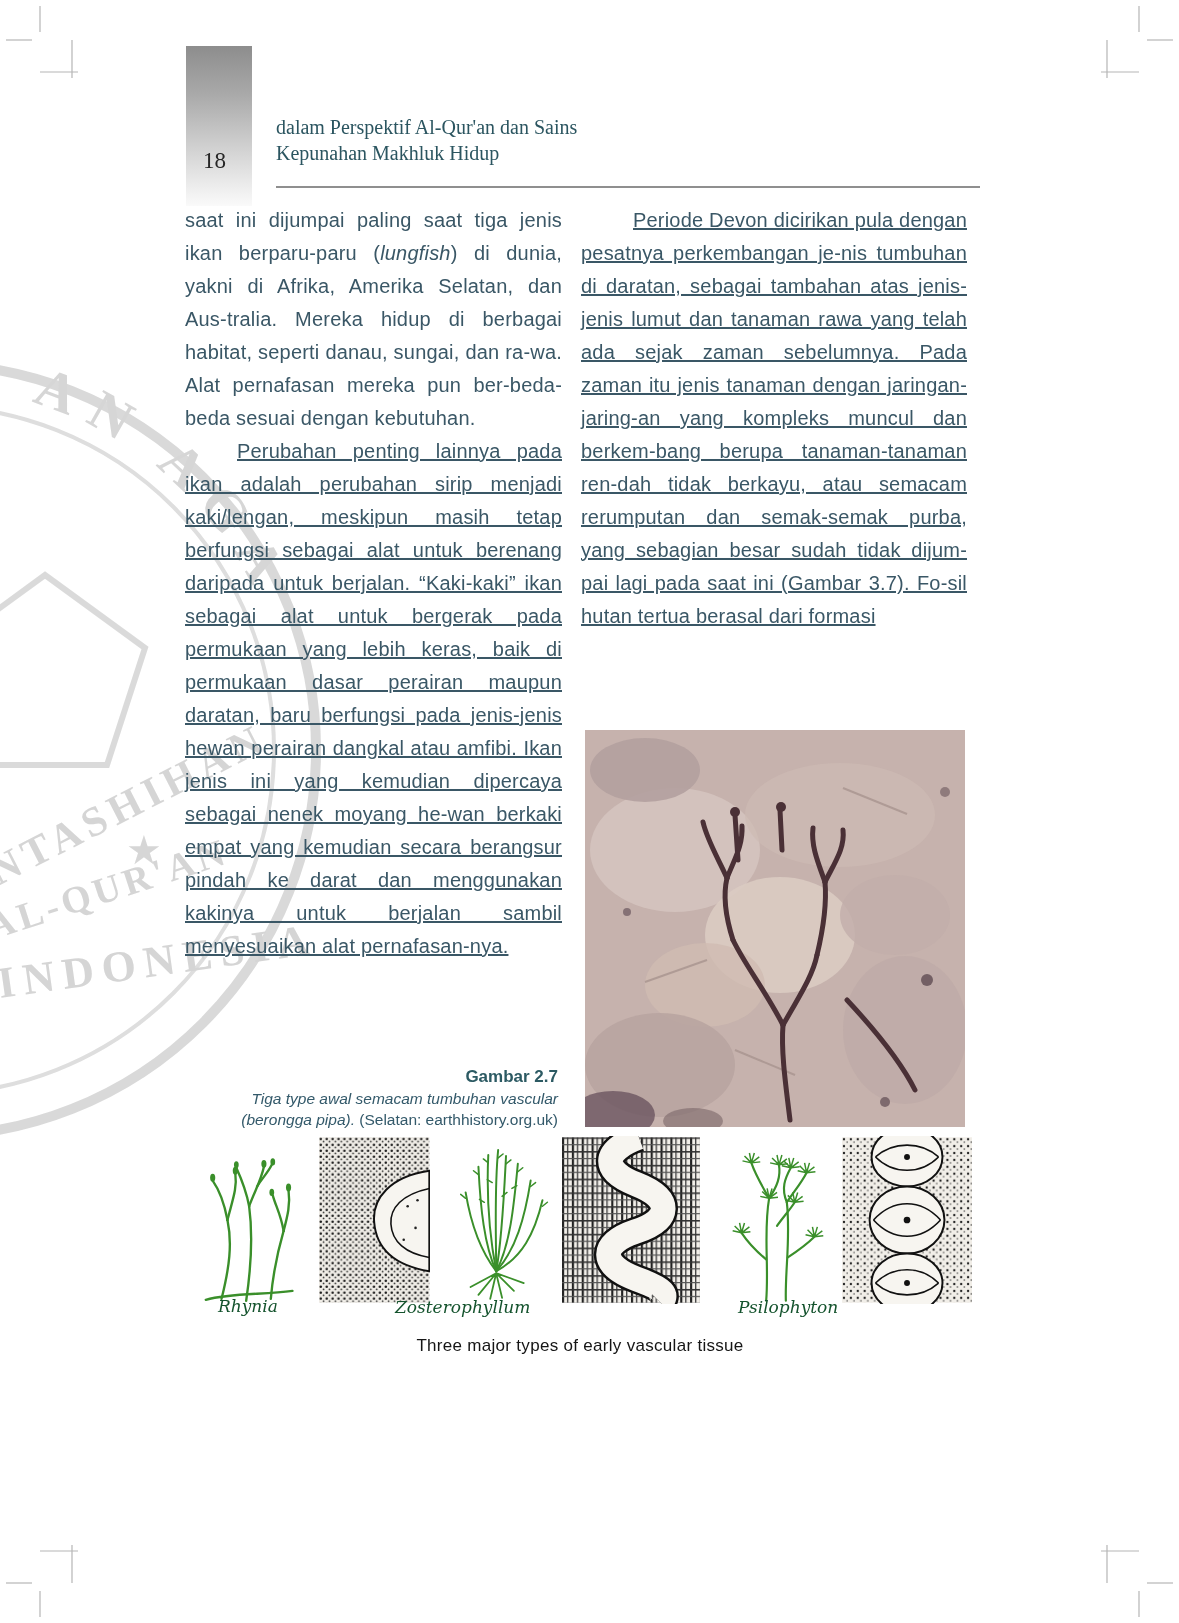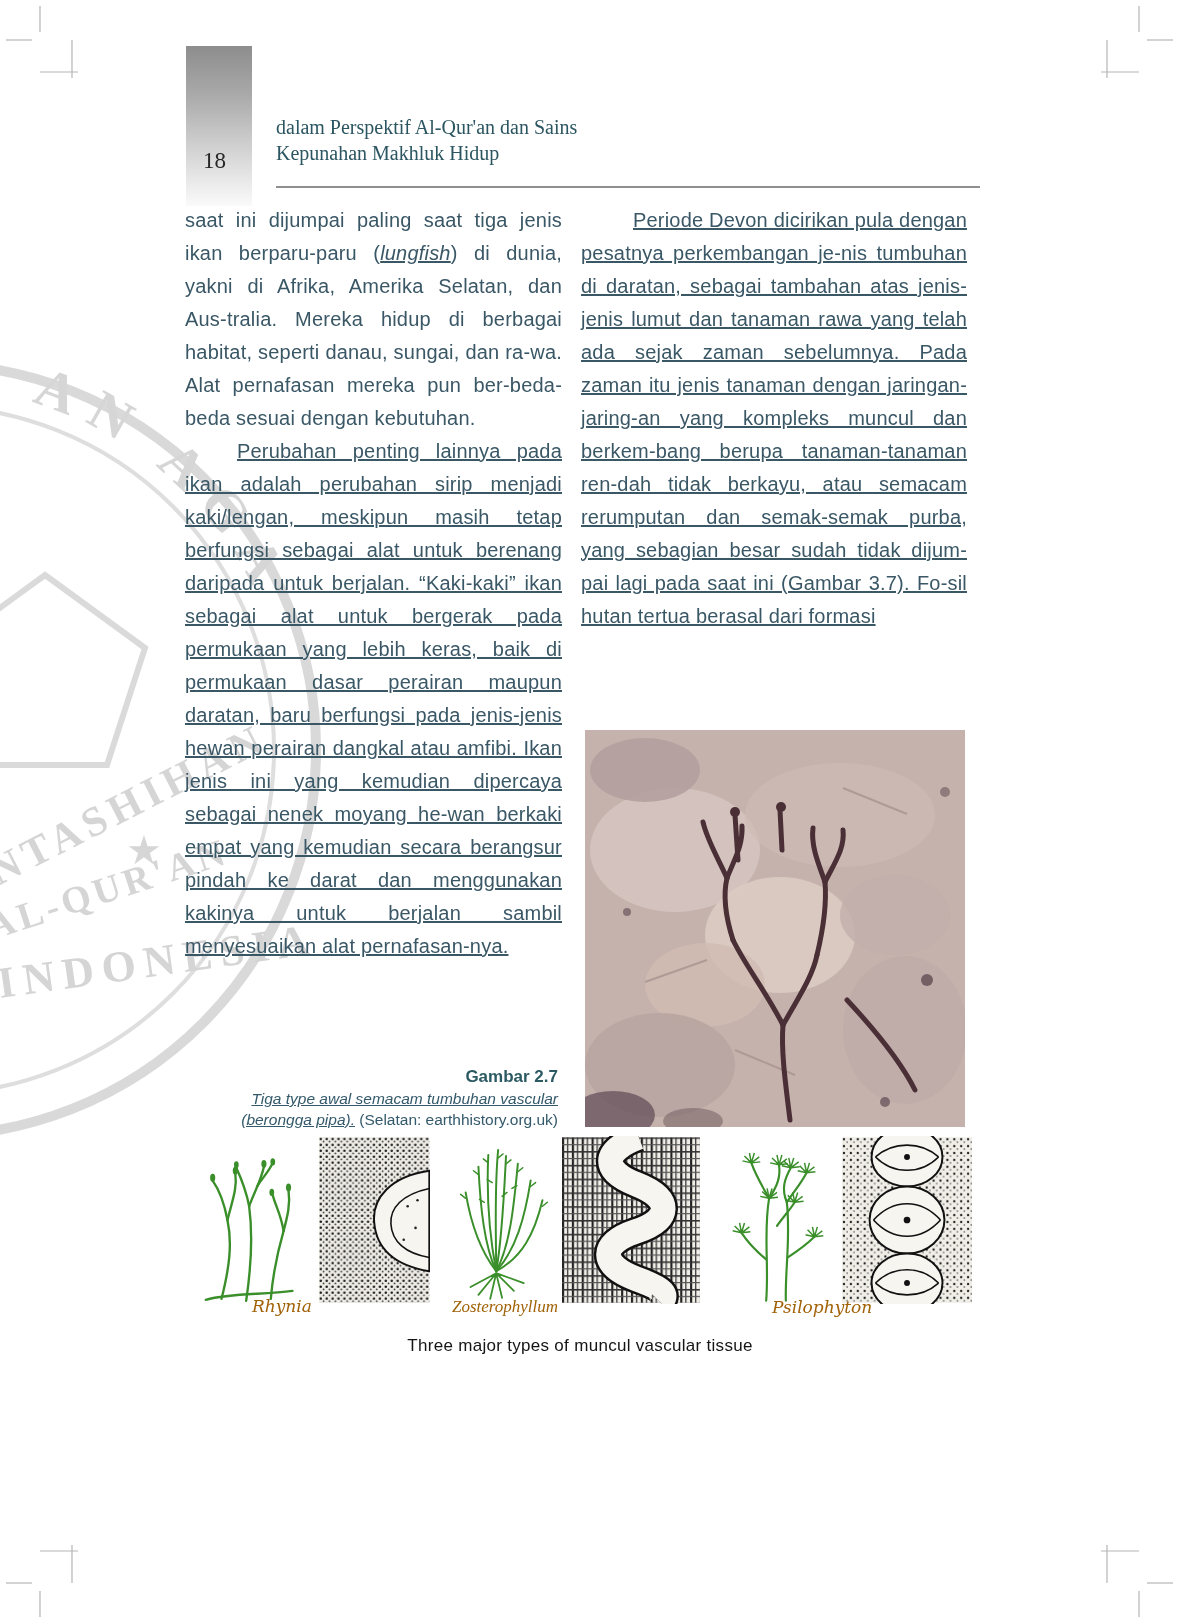--- a/index.html
+++ b/index.html
@@ -25,34 +25,34 @@
     font-family:"Liberation Serif",serif;font-size:20px;line-height:26px;color:#2b5560;
   }
   .header-rule{position:absolute;left:276px;top:186px;width:704px;height:2px;background:#8f8f8f;z-index:2;}
   
   .col{position:absolute;top:204px;z-index:2;color:#3a5766;font-size:20px;line-height:33px;
        text-align:justify;letter-spacing:0.2px;}
   .col p{margin:0;}
   .col-left{left:185px;width:377px;}
   .col-right{left:581px;width:386px;}
   .indent{text-indent:52px;text-decoration:underline;}
-  .it{font-style:italic;text-decoration:underline;}
+  .it{font-style:italic;}
   
   .fossil{position:absolute;left:585px;top:730px;z-index:2;}
   
   .fig-caption{position:absolute;left:198px;top:1050px;width:360px;text-align:right;z-index:2;margin-top:16px;}
   .fig-caption .cap-label{font-size:17px;font-weight:bold;color:#2c5a63;line-height:22px;}
   .fig-caption .cap-text{font-size:15.5px;color:#33596a;line-height:21px;}
   
   .diagram-strip{position:absolute;left:192px;top:1136px;width:780px;display:flex;gap:11px;
                  align-items:flex-start;z-index:2;}
   .plant-label{position:absolute;z-index:3;font-family:"DejaVu Serif",serif;font-style:italic;
-               font-size:17px;color:#a16207;margin-left:34px;}
+               font-size:17px;color:#14532d;}
   .lbl-rhynia{left:218px;top:1296px;}
-  .lbl-zostero{left:418px;top:1297px;font-family:Liberation Serif, serif;}
+  .lbl-zostero{left:395px;top:1297px;}
   .lbl-psilo{left:738px;top:1297px;}
   .diagram-caption{position:absolute;left:190px;top:1336px;width:780px;text-align:center;z-index:2;
                    font-size:17px;color:#151515;letter-spacing:0.3px;}
 </style>
 </head>
 <body>
 
 <div class="page">
 
   <svg class="cropmarks" width="1179" height="1623">
@@ -289,15 +289,15 @@
           <circle cx="66" cy="84" r="3.4"></circle>
           <circle cx="66" cy="148" r="3"></circle>
       </g>
     </svg>
   </div>
 
   <div class="plant-label lbl-rhynia">Rhynia</div>
   <div class="plant-label lbl-zostero">Zosterophyllum</div>
   <div class="plant-label lbl-psilo">Psilophyton</div>
 
-  <div class="diagram-caption">Three major types of muncul vascular tissue</div>
+  <div class="diagram-caption">Three major types of early vascular tissue</div>
 
 </div>
 
 </body></html>

